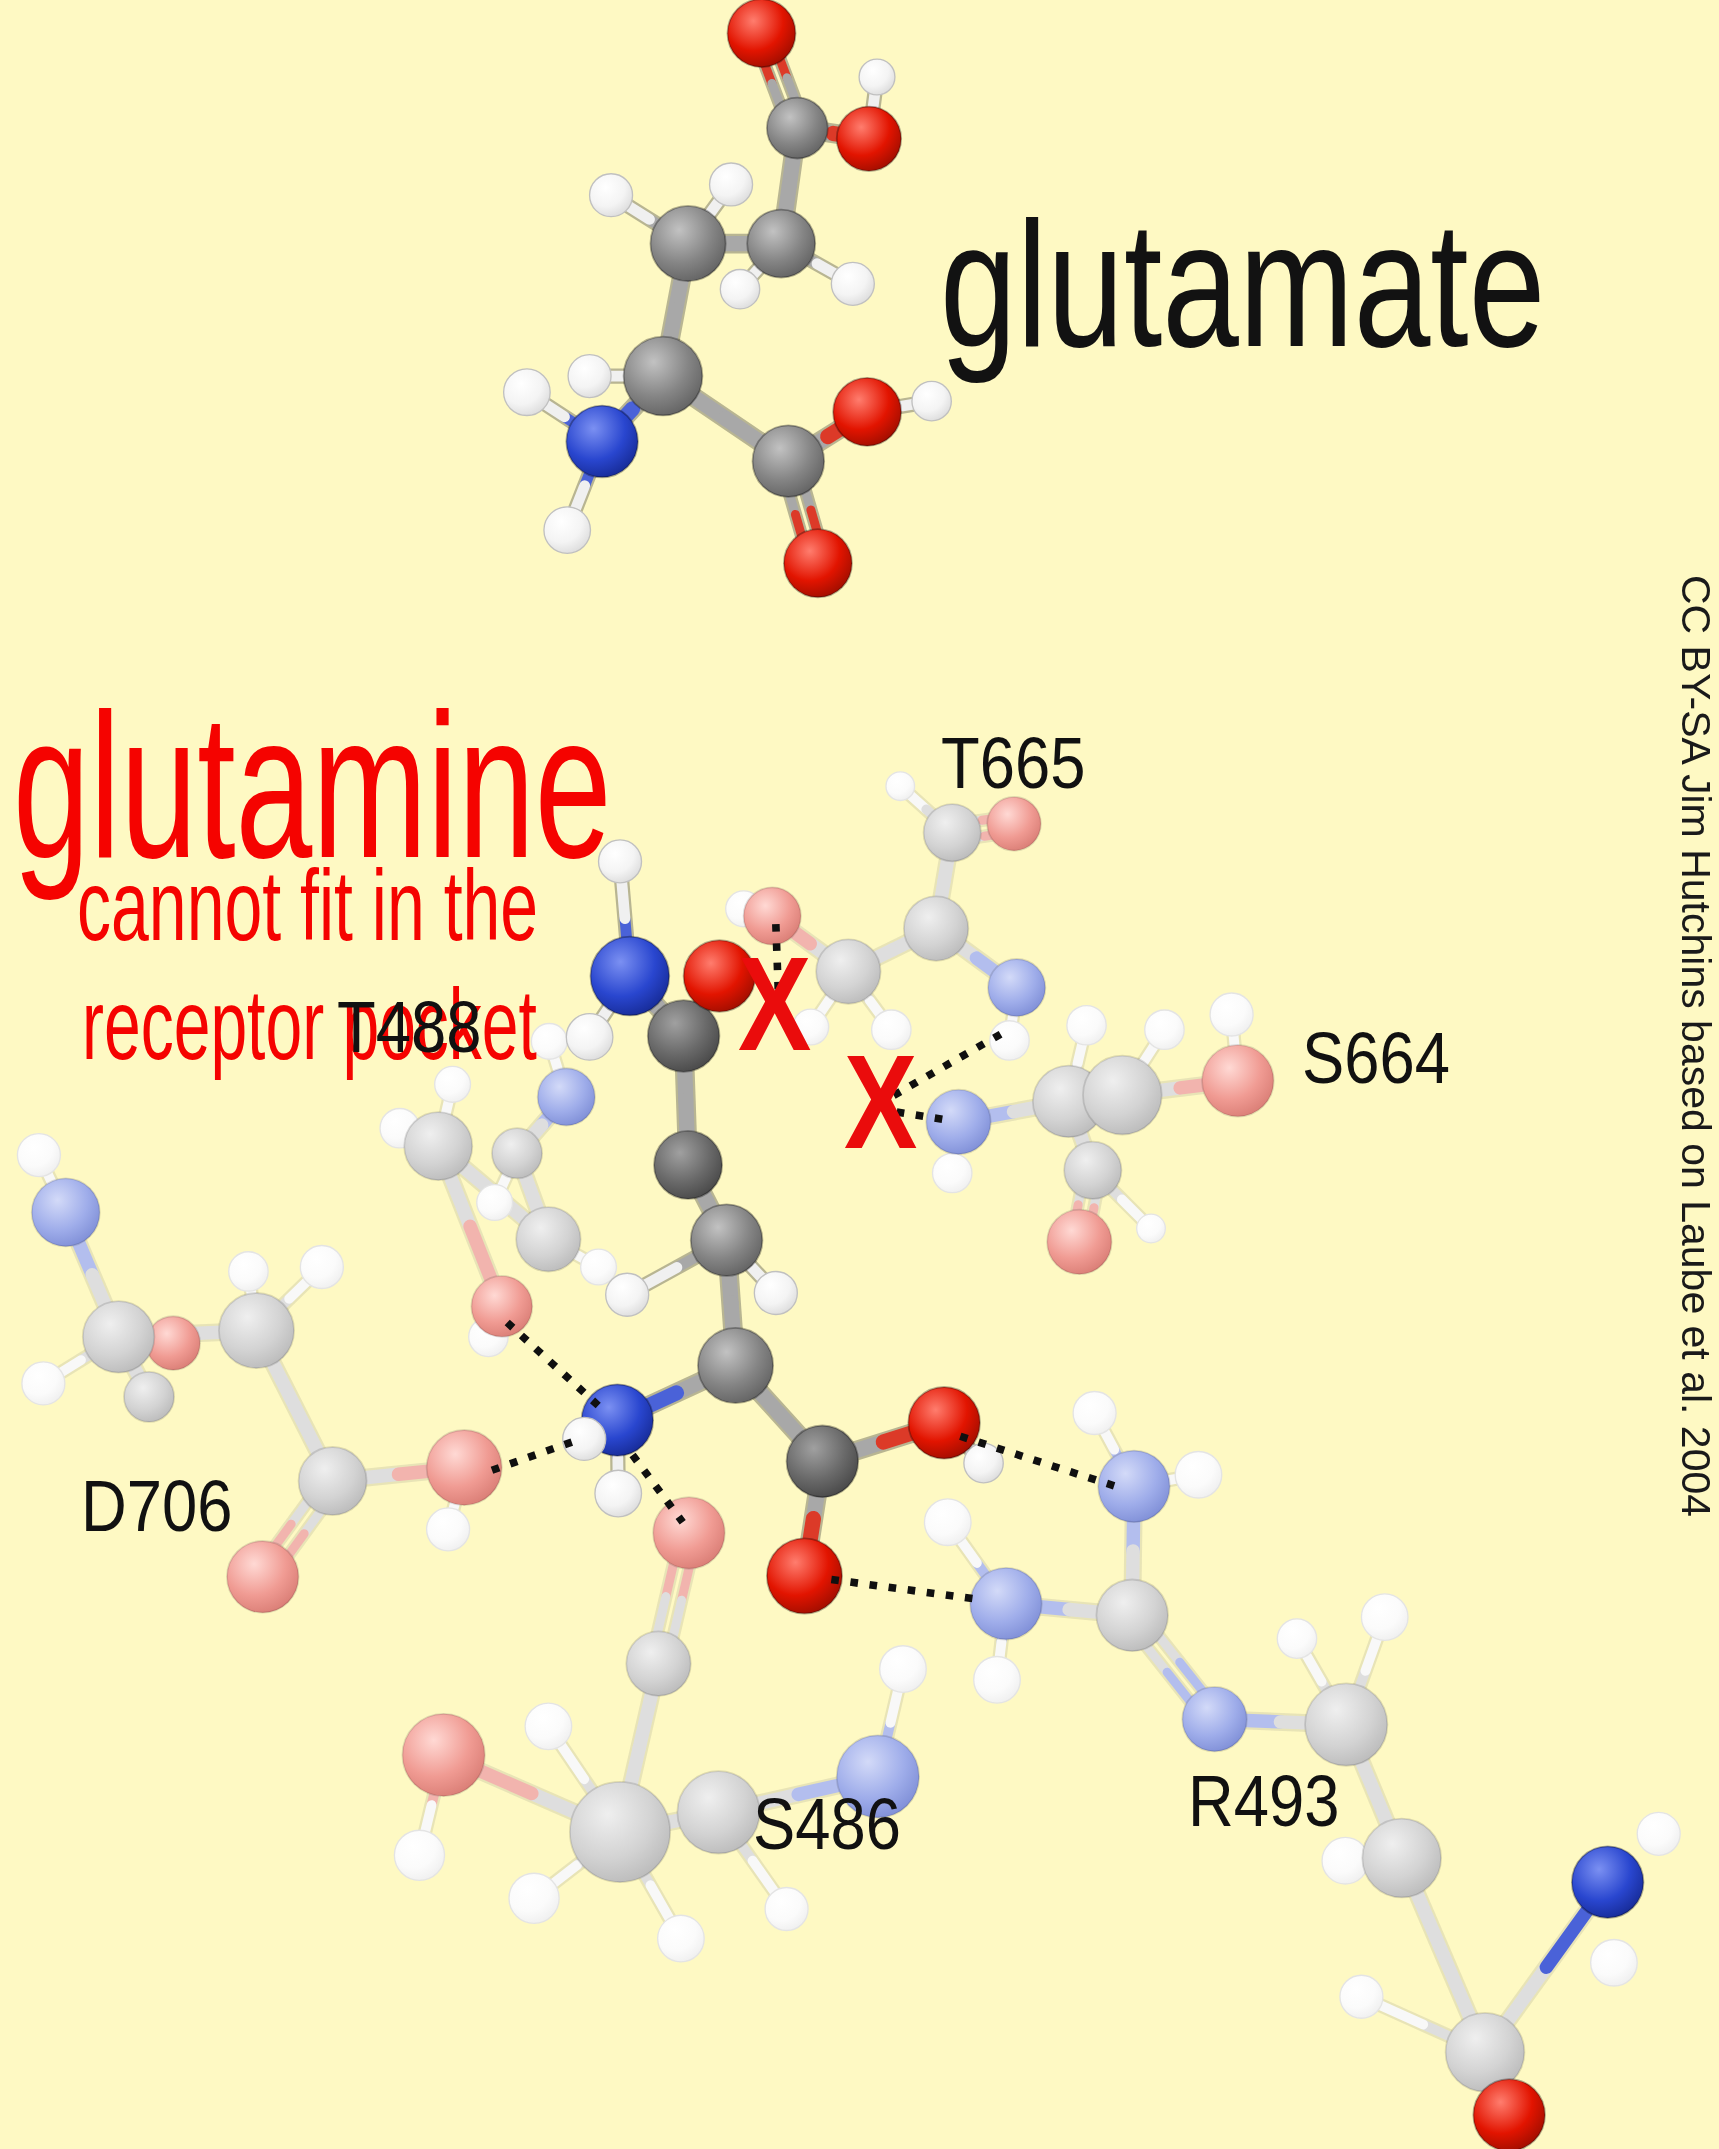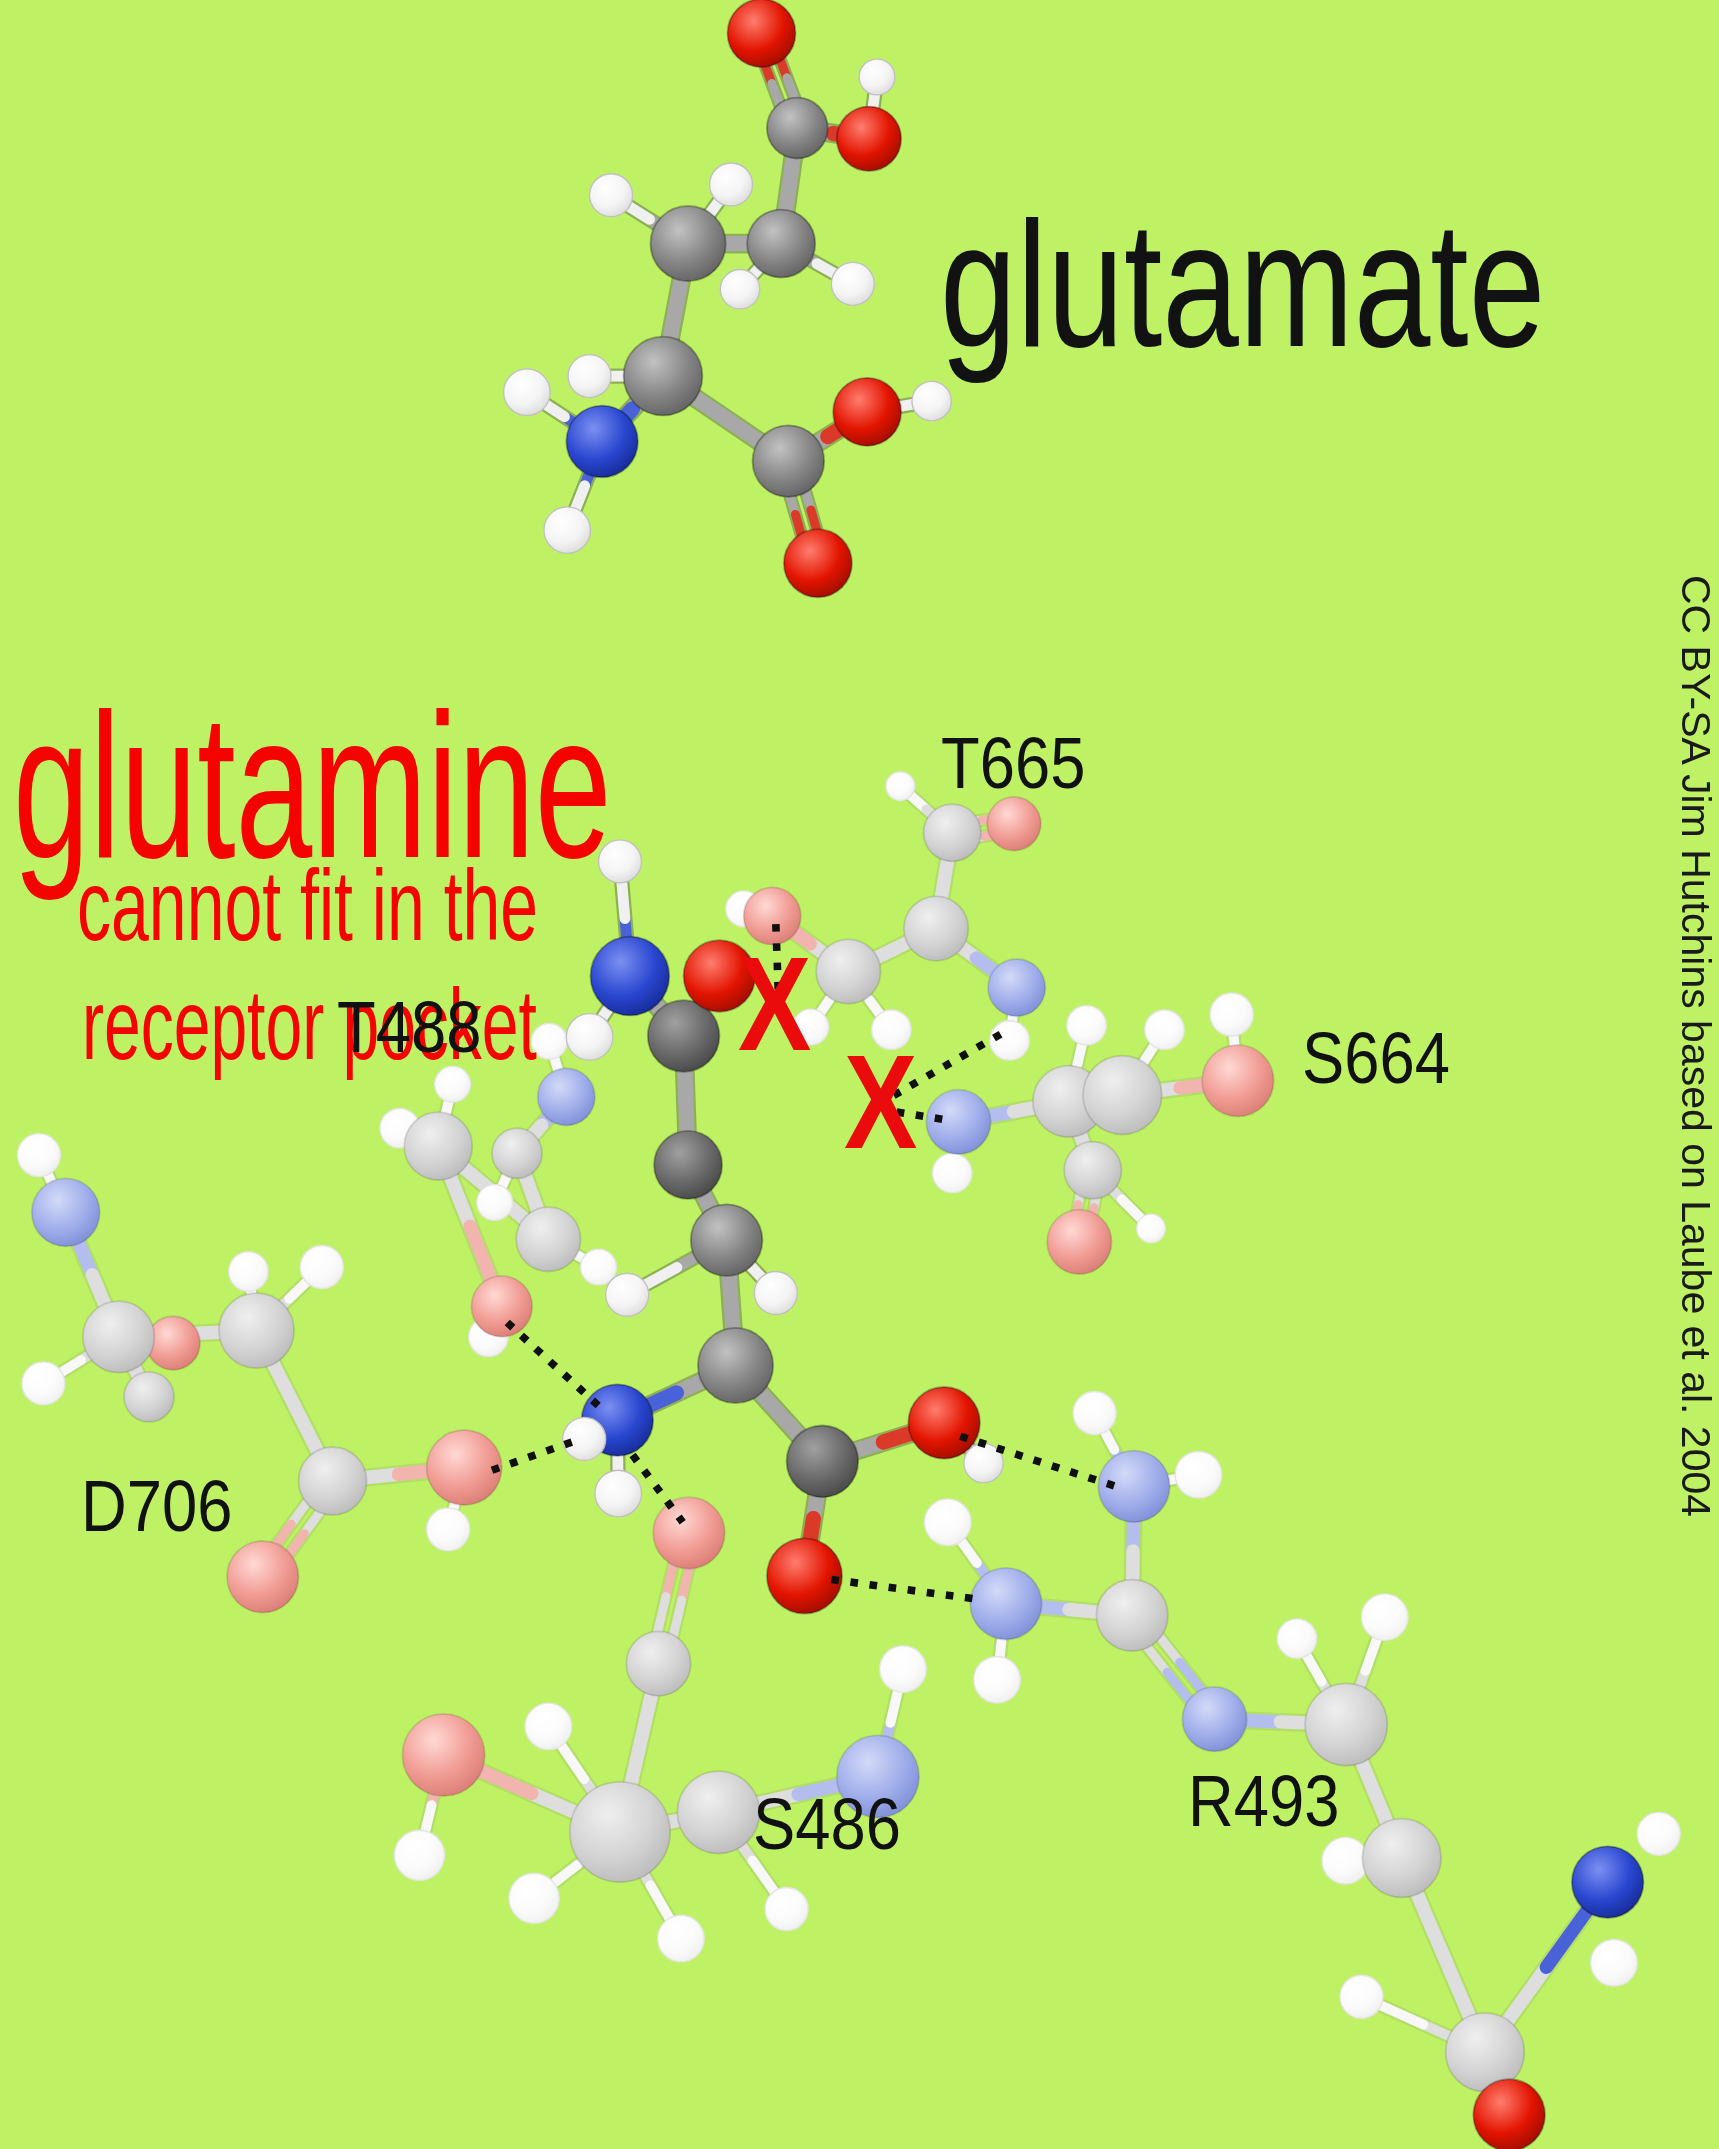--- a/index.html
+++ b/index.html
@@ -1,17 +1,17 @@
 <!DOCTYPE html>
 <html style="font-size:14.3px"><head>
 <meta charset="utf-8">
 <style>
   html,body{margin:0;padding:0;background:#ffffff;}
   .canvas{
-    position:relative;width:1720px;height:2149px;background:#bef264;overflow:hidden;
+    position:relative;width:1720px;height:2149px;background:#fef9c3;overflow:hidden;
     font-family:"Liberation Sans","DejaVu Sans",sans-serif;
   }
   #scene{position:absolute;left:0;top:0;width:1720px;height:2149px;}
   .txt{
     position:absolute;line-height:1;white-space:nowrap;
     transform-origin:0 0;font-family:"Liberation Sans","DejaVu Sans",sans-serif;
   }
   .xmark{
     position:absolute;line-height:1;white-space:nowrap;font-weight:700;
     transform-origin:0 0;font-family:"Liberation Sans","DejaVu Sans",sans-serif;

